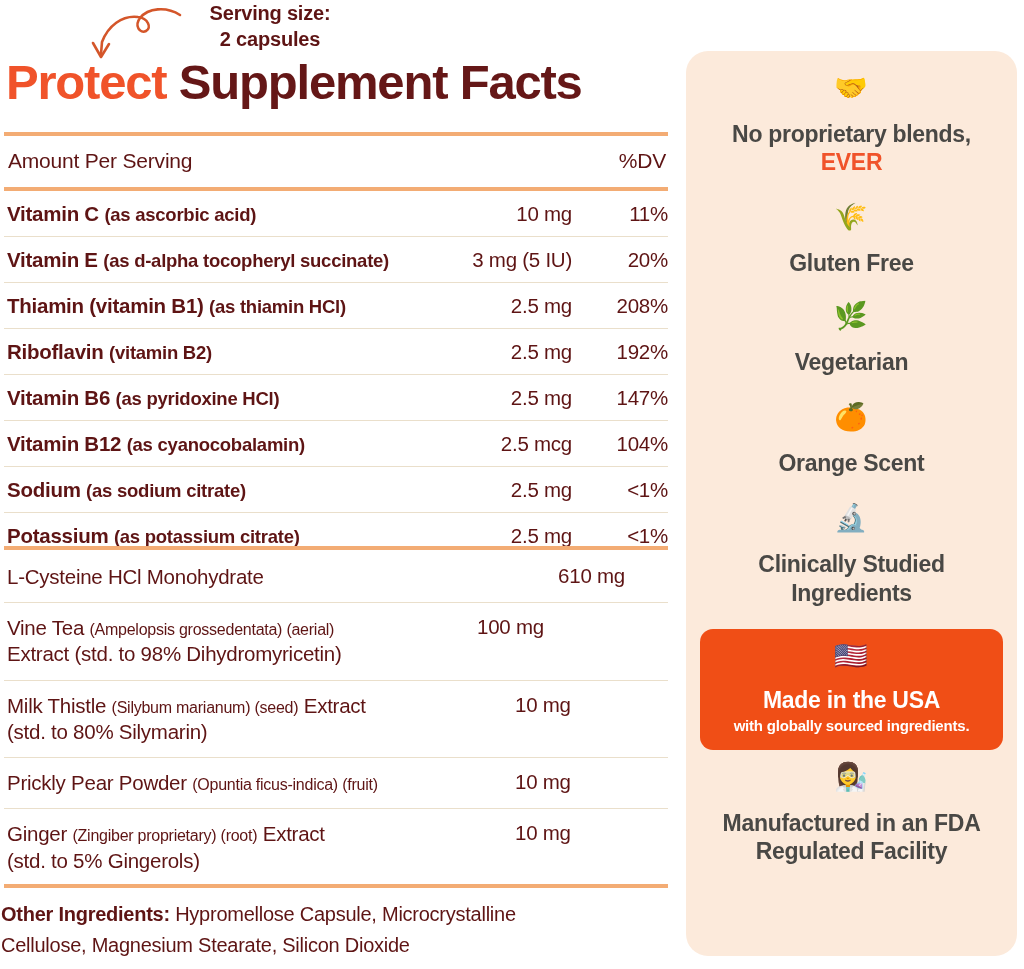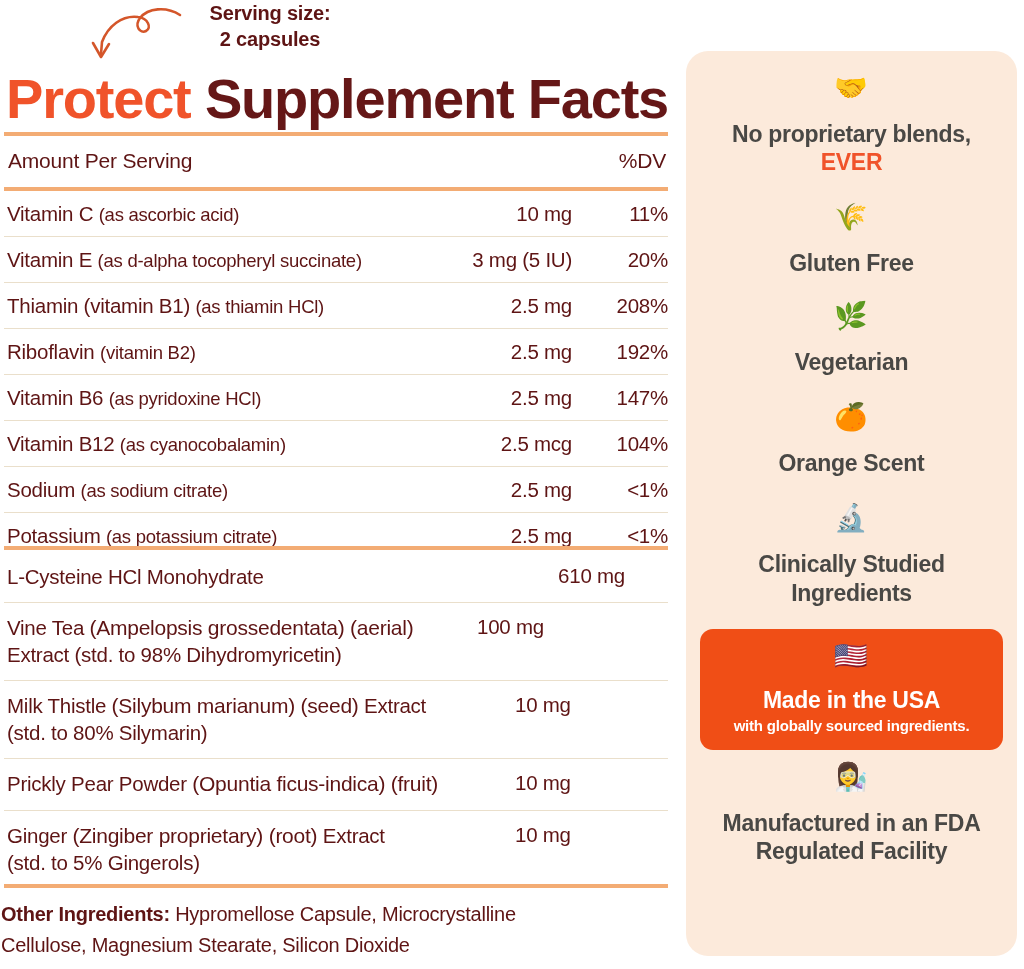--- a/index.html
+++ b/index.html
@@ -42,22 +42,22 @@
     left: 82px;
     top: 2px;
     width: 110px;
     height: 62px;
   }
 
   
   #title-row {
     position: absolute;
     left: 6px;
-    top: 66px;
-    font-size: 56px;
+    top: 54px;
+    font-size: 49px;
     font-weight: bold;
     letter-spacing: -1.2px;
     white-space: nowrap;
   }
   .t-protect { color: #F0532A; }
   .t-rest { color: #651717; }
 
   
   .rule-thick {
     position: absolute;
@@ -118,20 +118,21 @@
     position: relative;
   }
   .v-row .v-name {
     flex: 1 1 auto;
     font-size: 20.5px;
     color: #5E1414;
     letter-spacing: -0.25px;
     white-space: nowrap;
     padding-left: 3px;
     padding-top: 1px;
+    font-weight: bold;
   }
   .v-row .v-name .paren {
     font-size: 18.5px;
   }
   .v-row .v-amt {
     flex: 0 0 auto;
     width: 168px;
     text-align: right;
     font-size: 20.5px;
     color: #5E1414;
@@ -166,21 +167,21 @@
   }
   .h-name {
     font-size: 20.5px;
     color: #5E1414;
     letter-spacing: -0.25px;
     line-height: 1.28;
     padding-left: 3px;
     padding-top: 12px;
     padding-bottom: 12px;
   }
-  .h-name .paren { font-size: 21px; }
+  .h-name .paren { font-size: 16px; }
   .h-amt {
     font-size: 20.5px;
     color: #5E1414;
     letter-spacing: -0.25px;
     padding-top: 12px;
     white-space: nowrap;
   }
   
   .h-row.r-cysteine .h-name  { width: 498px; }
   .h-row.r-cysteine .h-amt   { width: 120px; text-align: right; }

